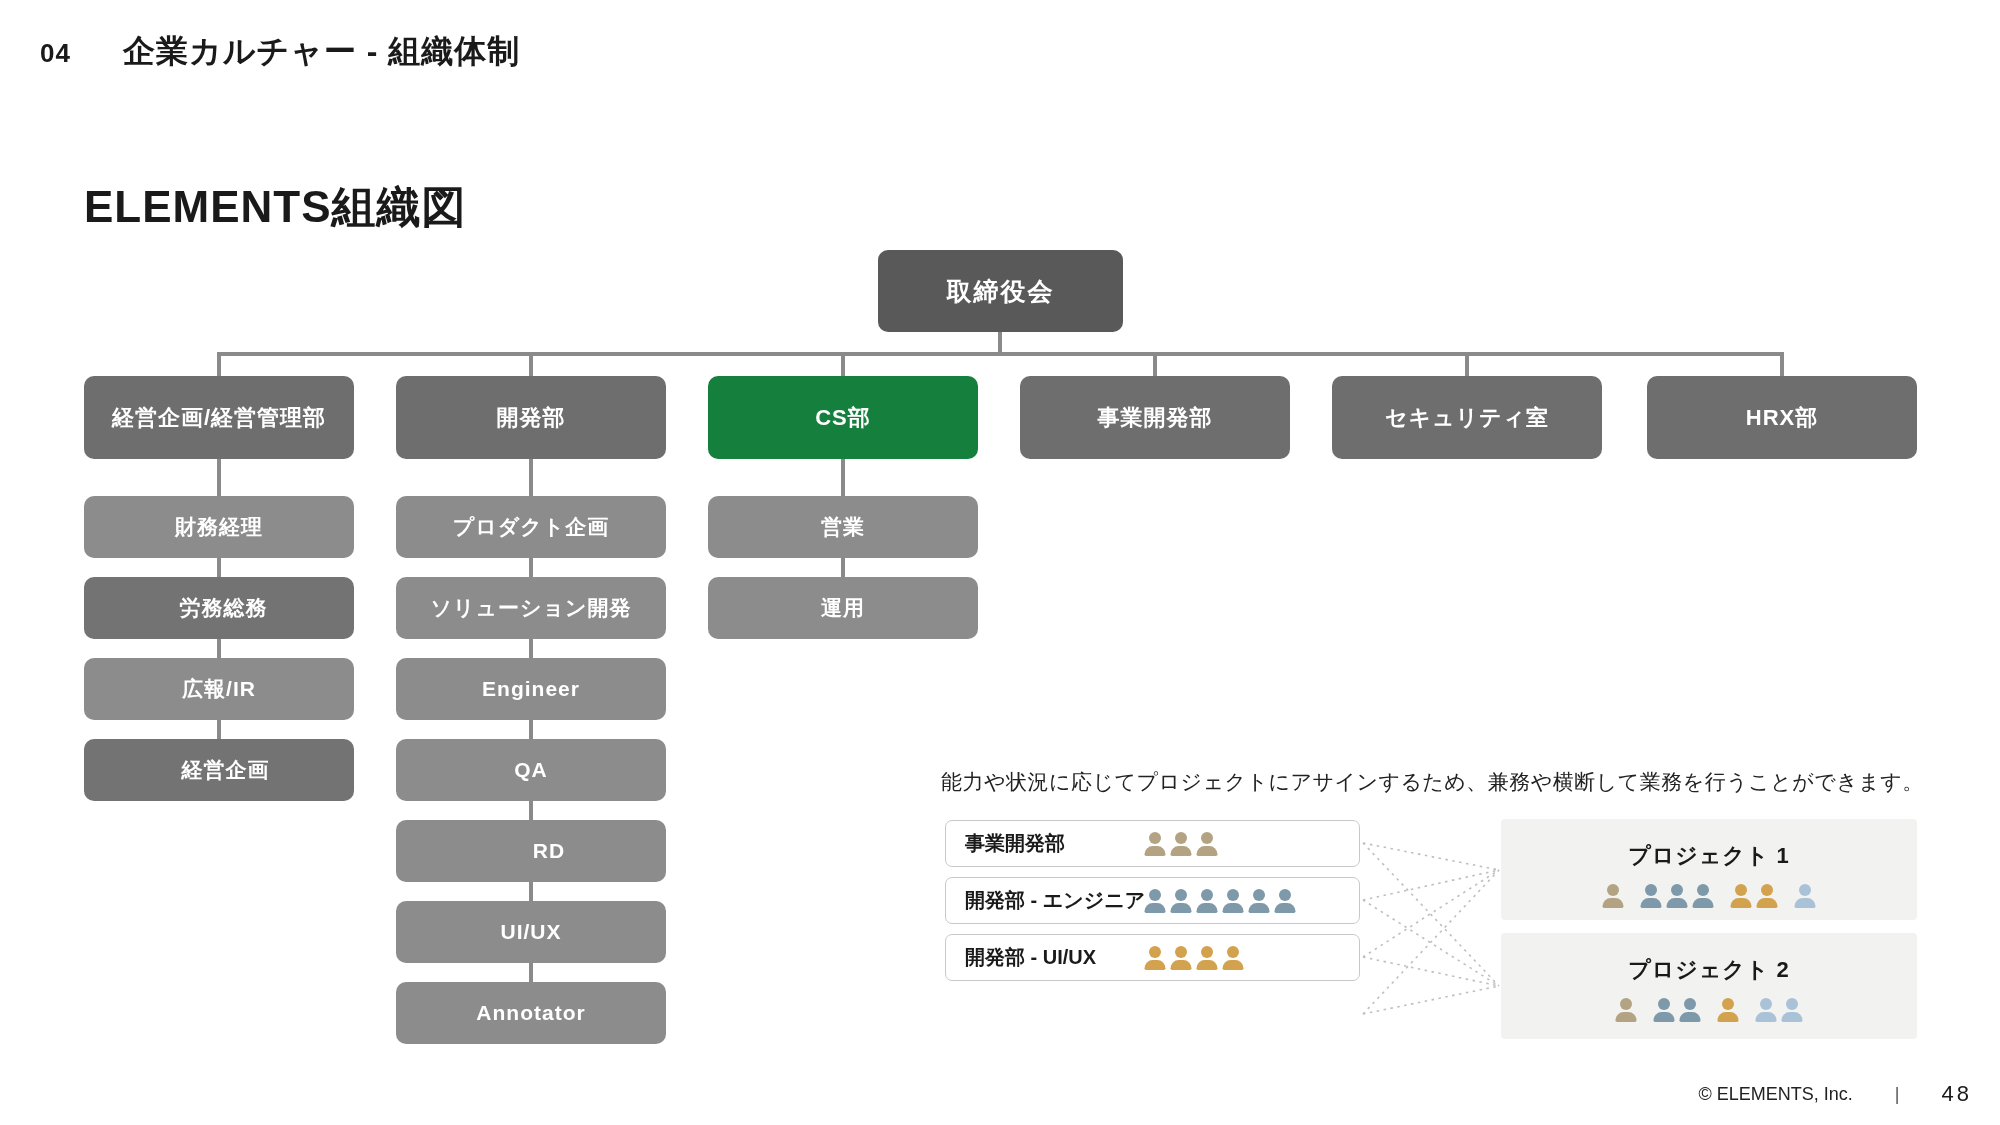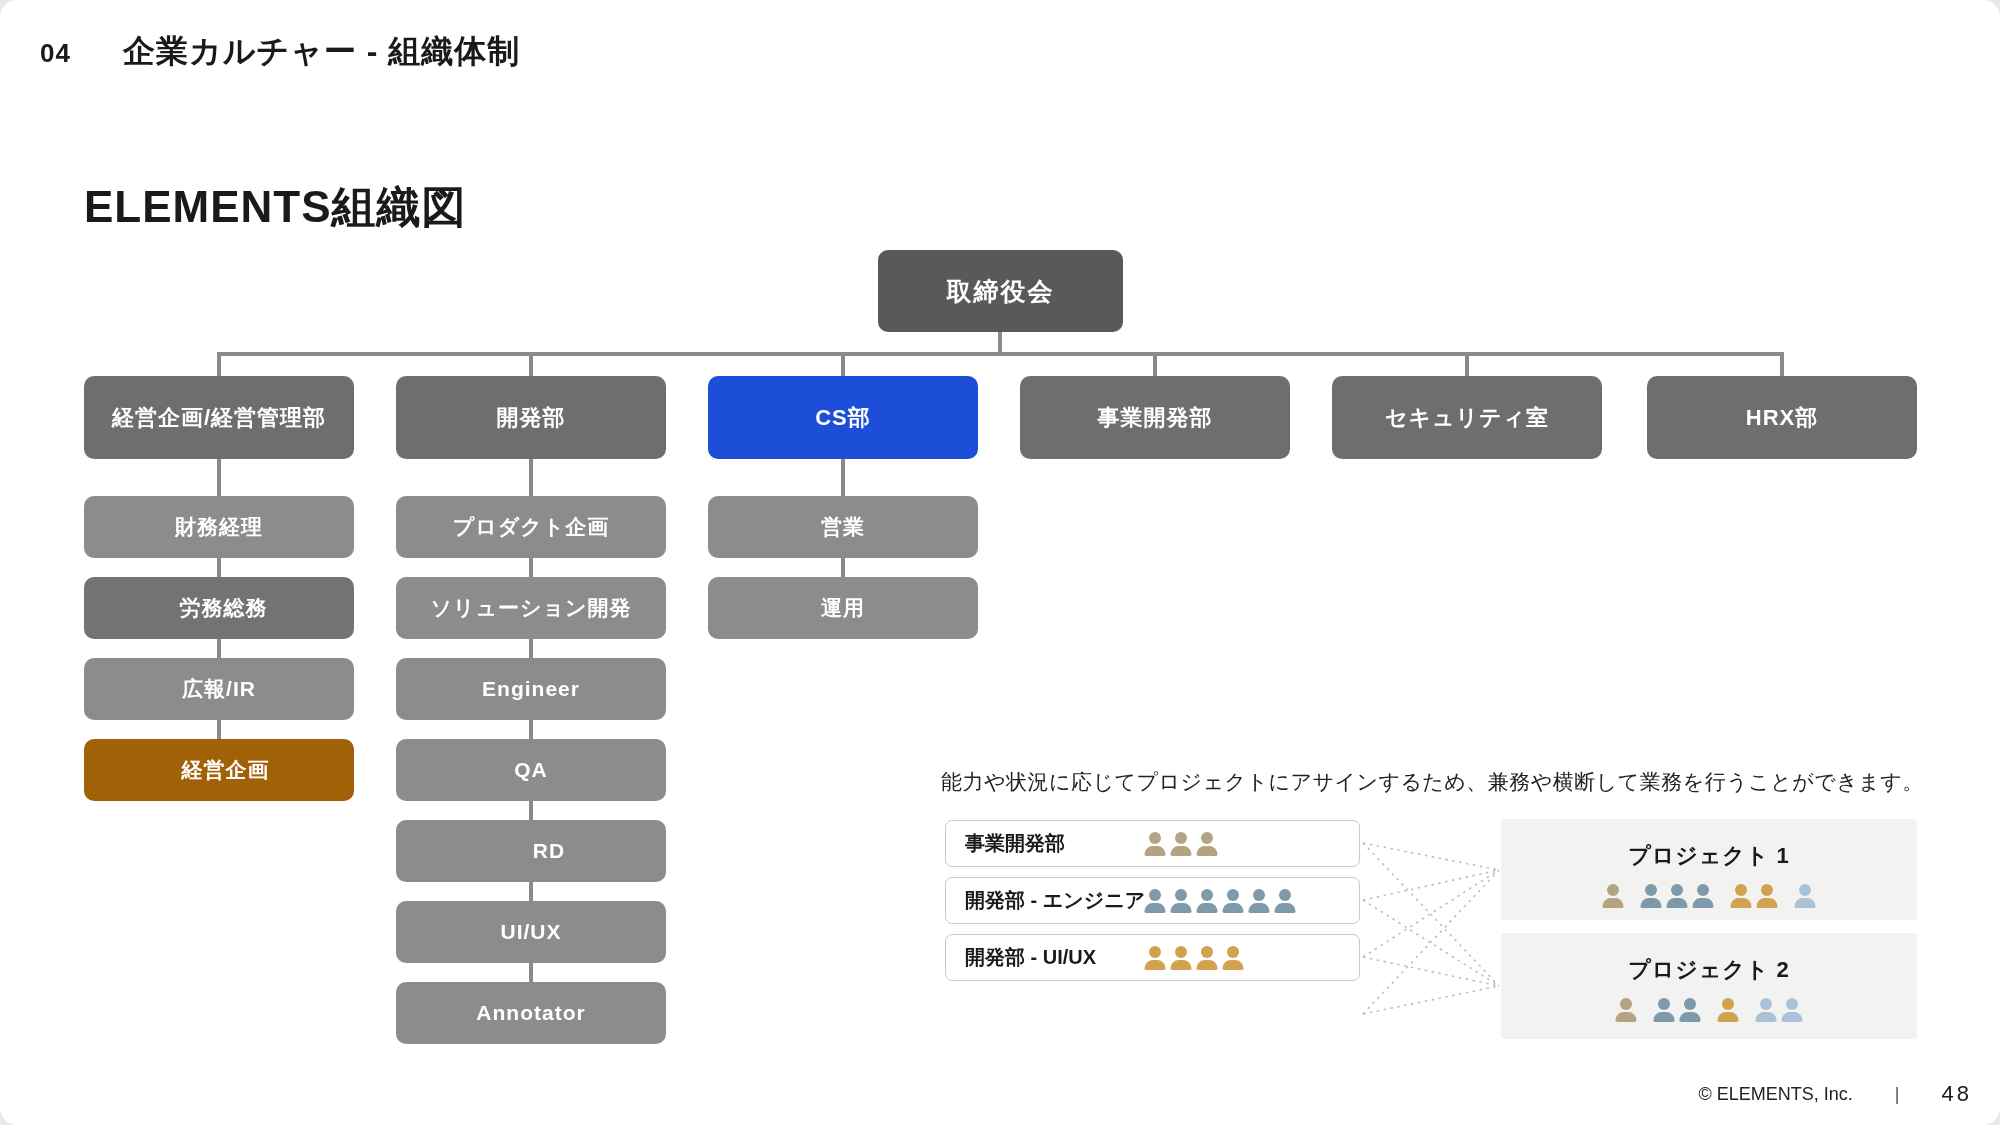--- a/index.html
+++ b/index.html
@@ -1,20 +1,20 @@
 <!DOCTYPE html>
 <html><head>
 <meta charset="utf-8">
 <style>
   * { margin:0; padding:0; box-sizing:border-box; }
   html,body { background:#e8e8e8; }
   body { font-family:"Liberation Sans","DejaVu Sans",sans-serif; }
   .slide {
     position:relative; width:2000px; height:1125px; background:#ffffff;
-    overflow:hidden; margin:0 auto;border-radius:17px;
+    overflow:hidden; margin:0 auto;
   }
 
   
   .page-head { position:absolute; top:30px; left:40px; display:flex; align-items:baseline; gap:52px; }
   .page-num { font-size:26px; font-weight:bold; color:#1a1a1a; letter-spacing:1px; }
   .section-title { font-size:32px; font-weight:bold; color:#1a1a1a; letter-spacing:1px; }
   .main-title { position:absolute; top:178px; left:84px; font-size:44px; font-weight:bold; color:#1a1a1a; letter-spacing:1px; }
 
   
   .root-box {
@@ -99,39 +99,39 @@
   <div class="root-box" style="background: rgb(89, 89, 89);">取締役会</div>
 
   <div id="org-columns">
       <div class="org-col c0">
         <div class="col-line" style="height: 311px;"></div>
         <div class="dept-box" style="background: rgb(110, 110, 110);">経営企画/経営管理部</div>
         <div class="sub-stack">
           <div class="sub-box" style="background: rgb(140, 140, 140);">財務経理</div>
           <div class="sub-box" style="background: #737373; padding-left: 9px;">労務総務</div>
           <div class="sub-box" style="background: rgb(140, 140, 140);">広報/IR</div>
-          <div class="sub-box" style="background: #a16207; padding-left: 13px;">経営企画</div>
+          <div class="sub-box" style="background: #737373; padding-left: 13px;">経営企画</div>
         </div>
       </div>
       <div class="org-col c1">
         <div class="col-line" style="height: 554px;"></div>
         <div class="dept-box" style="background: rgb(110, 110, 110);">開発部</div>
         <div class="sub-stack">
           <div class="sub-box" style="background: rgb(140, 140, 140);">プロダクト企画</div>
           <div class="sub-box" style="background: rgb(140, 140, 140);">ソリューション開発</div>
           <div class="sub-box" style="background: rgb(140, 140, 140);">Engineer</div>
           <div class="sub-box" style="background: rgb(140, 140, 140);">QA</div>
           <div class="sub-box" style="background: rgb(140, 140, 140); padding-left: 36px;">RD</div>
           <div class="sub-box" style="background: rgb(140, 140, 140);">UI/UX</div>
           <div class="sub-box" style="background: rgb(140, 140, 140);">Annotator</div>
         </div>
       </div>
       <div class="org-col c2">
         <div class="col-line" style="height: 149px;"></div>
-        <div class="dept-box" style="background: #1d4ed8;">CS部</div>
+        <div class="dept-box" style="background: #15803d;">CS部</div>
         <div class="sub-stack">
           <div class="sub-box" style="background: rgb(140, 140, 140);">営業</div>
           <div class="sub-box" style="background: rgb(140, 140, 140);">運用</div>
         </div>
       </div>
       <div class="org-col c3">
         <div class="dept-box" style="background: rgb(110, 110, 110);">事業開発部</div>
       </div>
       <div class="org-col c4">
         <div class="dept-box" style="background: rgb(110, 110, 110);">セキュリティ室</div>

